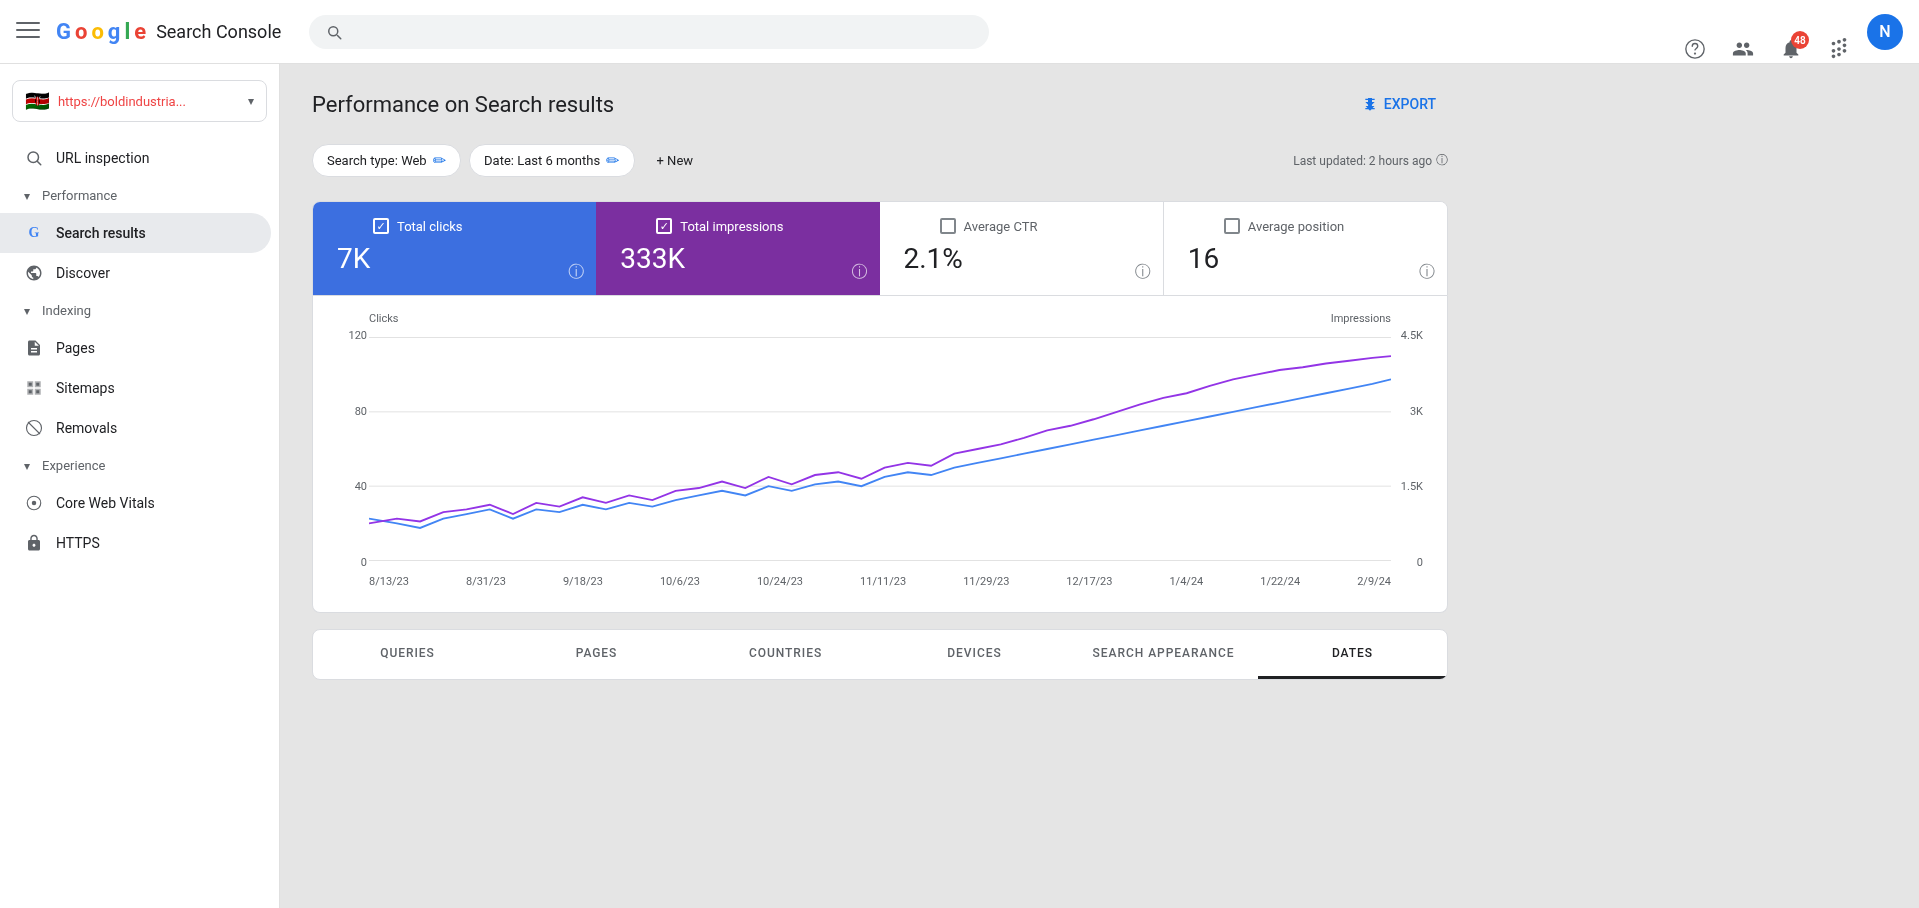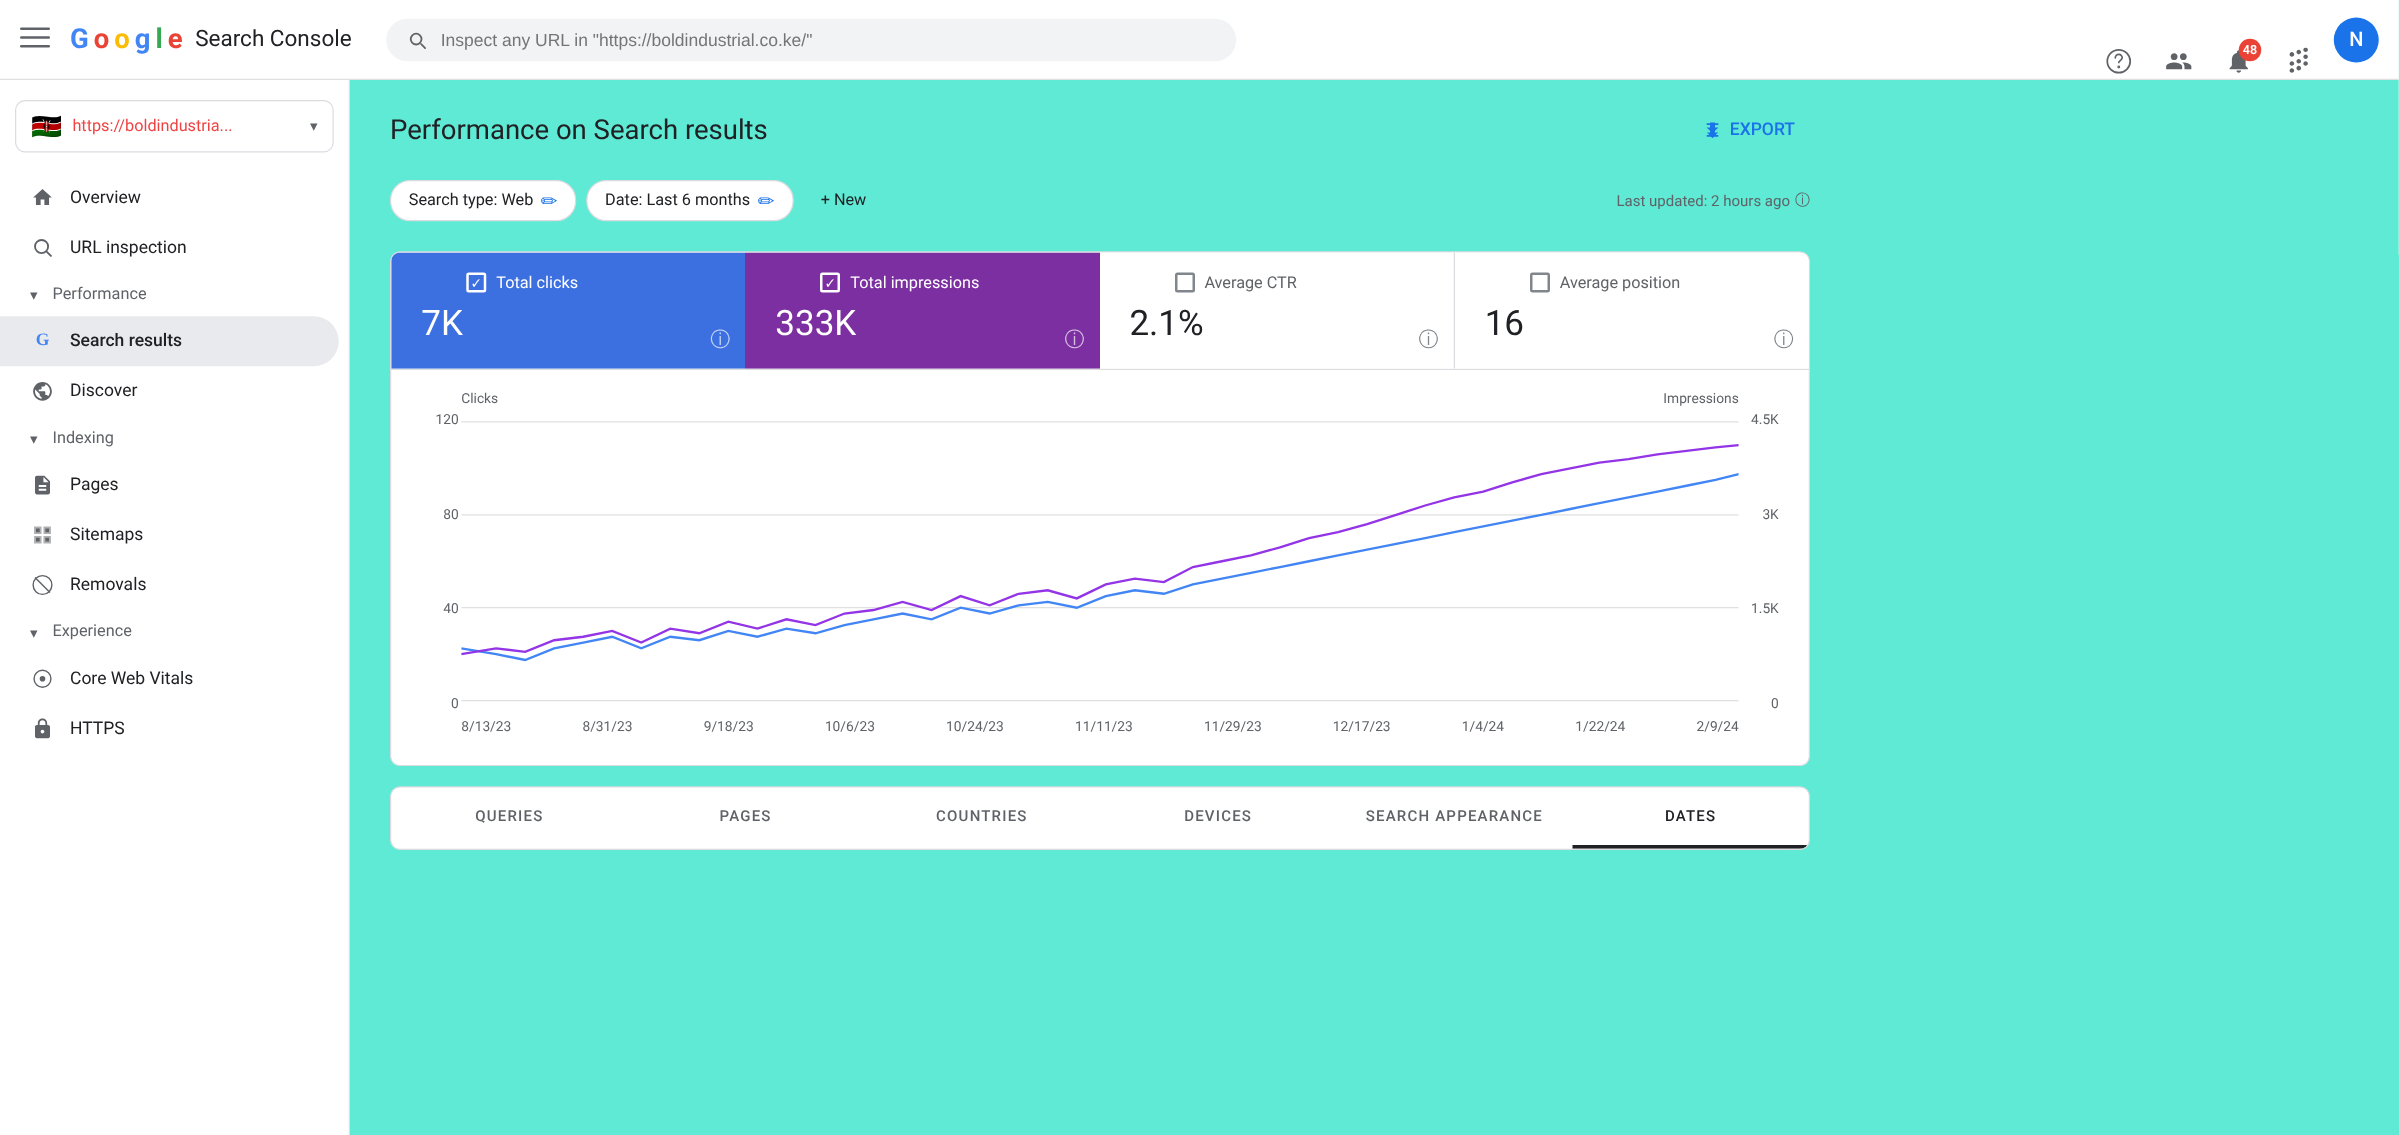--- a/index.html
+++ b/index.html
@@ -58,21 +58,21 @@
     }
     .nav-item.active { background: #e8eaed; font-weight: 500; }
     .nav-icon { width: 20px; height: 20px; display: flex; align-items: center; justify-content: center; color: #5f6368; }
     .nav-section-header {
       display: flex; align-items: center; gap: 12px; padding: 10px 24px;
       font-size: 13px; color: #5f6368; cursor: pointer;
     }
     .nav-section-header .collapse-icon { font-size: 12px; }
 
     
-    .main { flex: 1; overflow-y: auto; background: #5eead4; }
+    .main { flex: 1; overflow-y: auto; background: #e5e5e5; }
     .main-content { padding: 24px 32px; max-width: 1200px; }
 
     .page-header { display: flex; align-items: center; justify-content: space-between; margin-bottom: 24px; }
     .page-title { font-size: 22px; font-weight: 400; color: #202124; }
     .export-btn {
       display: flex; align-items: flex-end; gap: 6px; color: #1a73e8;
       font-size: 14px; font-weight: 500; cursor: pointer; padding: 8px 12px;
       border-radius: 4px;
     }
 
@@ -155,21 +155,20 @@
       <span style="color:#fbbc05;font-weight:700;font-size:22px">o</span>
       <span style="color:#4285f4;font-weight:700;font-size:22px">g</span>
       <span style="color:#34a853;font-weight:700;font-size:22px">l</span>
       <span style="color:#ea4335;font-weight:700;font-size:22px">e</span>
     <span class="logo-text">Search Console</span>
   </div>
   <div class="search-bar">
     <svg width="18" height="18" viewBox="0 0 24 24" fill="#5f6368">
       <path d="M21 21l-4.35-4.35M17 11A6 6 0 1 1 5 11a6 6 0 0 1 12 0z" stroke="#5f6368" stroke-width="2" fill="none" stroke-linecap="round"></path>
     </svg>
-    <input type="text" readonly="" placeholder="Inspect any URL in &quot;https://boldindustrial.co.ke/&quot;" style="">
   </div>
   <div class="header-right">
     <div class="icon-btn">
       <svg width="22" height="22" viewBox="0 0 24 24" fill="none" stroke="#5f6368" stroke-width="1.5">
         <circle cx="12" cy="12" r="10"></circle>
         <path d="M9 9a3 3 0 0 1 6 0c0 2-3 3-3 4" stroke-linecap="round"></path>
         <circle cx="12" cy="17" r="0.5" fill="#5f6368"></circle>
       </svg>
     </div>
     <div class="icon-btn">
@@ -194,28 +193,20 @@
 
 <div class="layout">
 
   <div class="sidebar">
     <div class="property-selector">
       <span class="property-flag">🇰🇪</span>
       <span class="property-name">https://boldindustria...</span>
       <span class="property-chevron">▾</span>
     </div>
 
-    <div class="nav-item">
-      <div class="nav-icon">
-        <svg width="18" height="18" viewBox="0 0 24 24" fill="#5f6368">
-            <path d="M10 20v-6h4v6h5v-8h3L12 3 2 12h3v8z"></path>
-          </svg>
-      </div>
-      <span>Overview</span>
-    </div>
 
     <div class="nav-item">
       <div class="nav-icon">
         <svg width="18" height="18" viewBox="0 0 24 24" fill="none" stroke="#5f6368" stroke-width="2">
             <circle cx="11" cy="11" r="7"></circle>
             <path d="m21 21-4.35-4.35" stroke-linecap="round"></path>
           </svg>
       </div>
       <span>URL inspection</span>
     </div>

